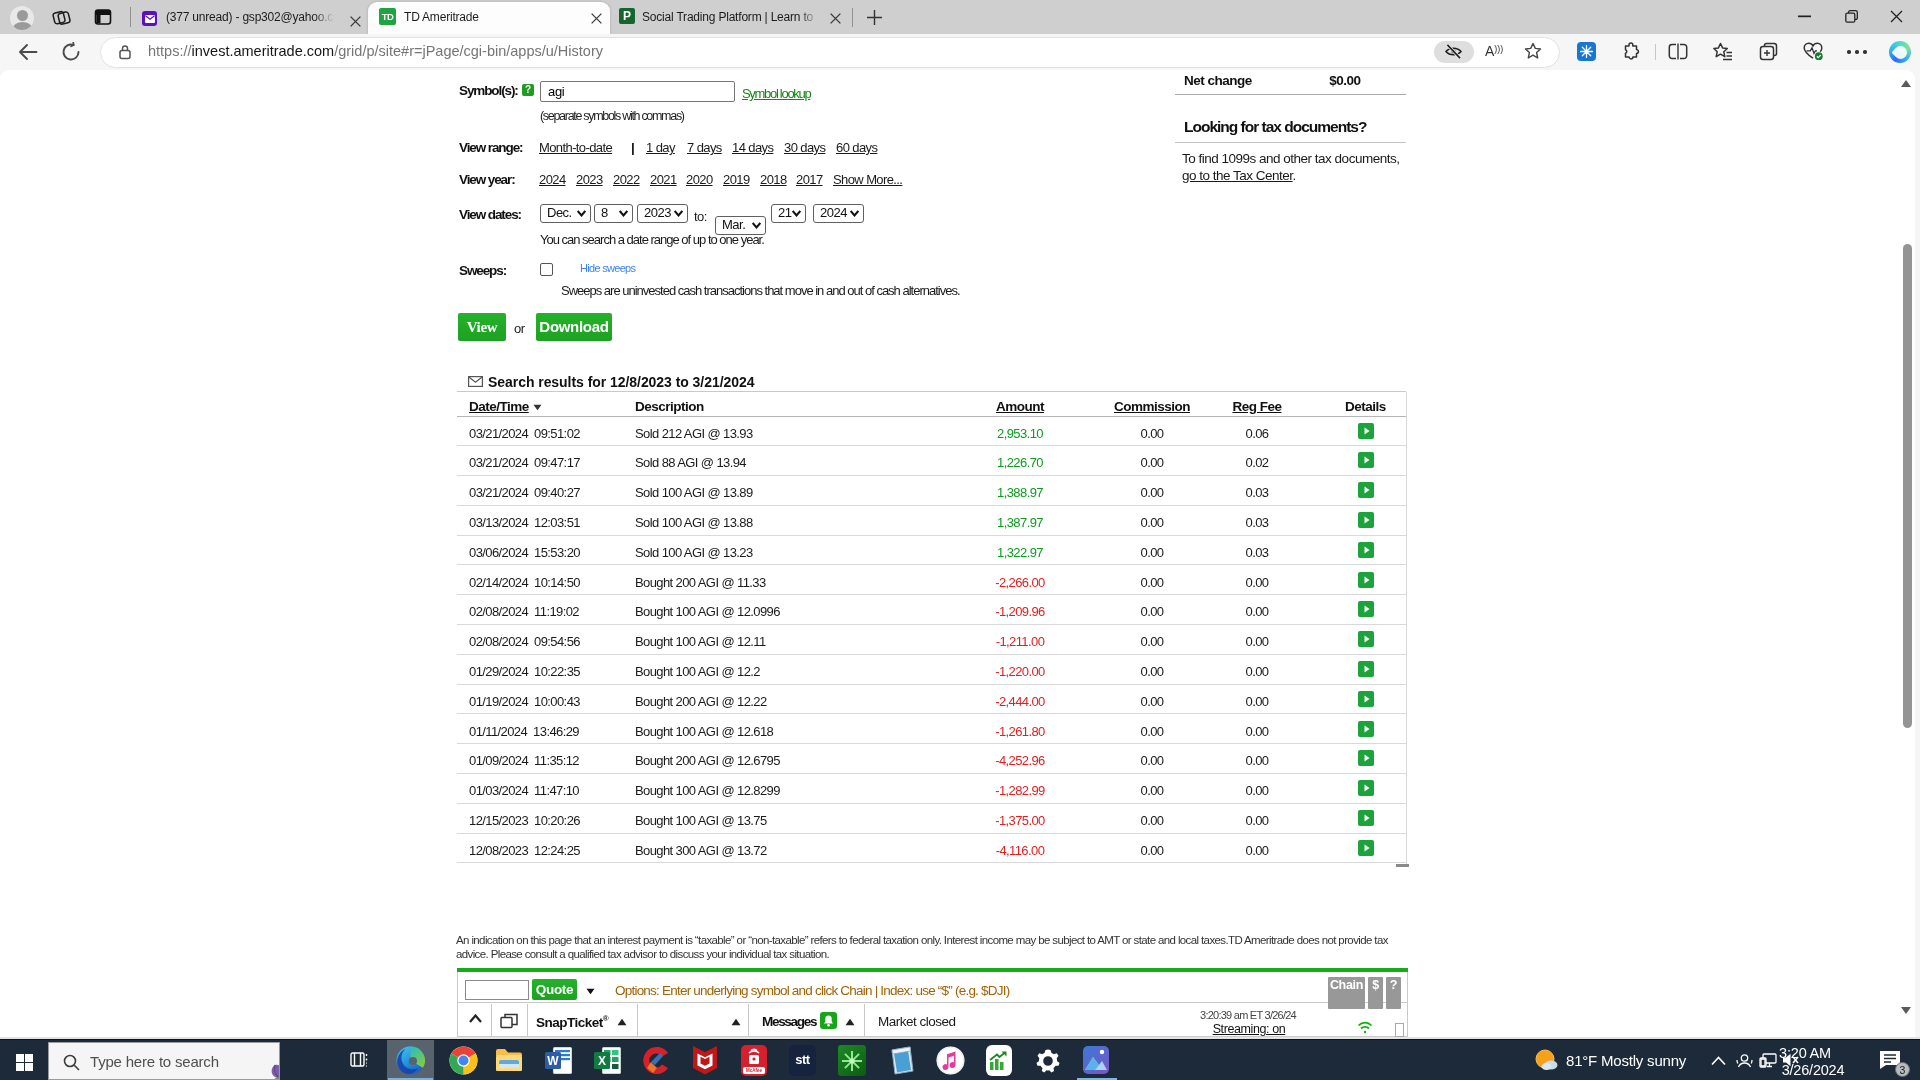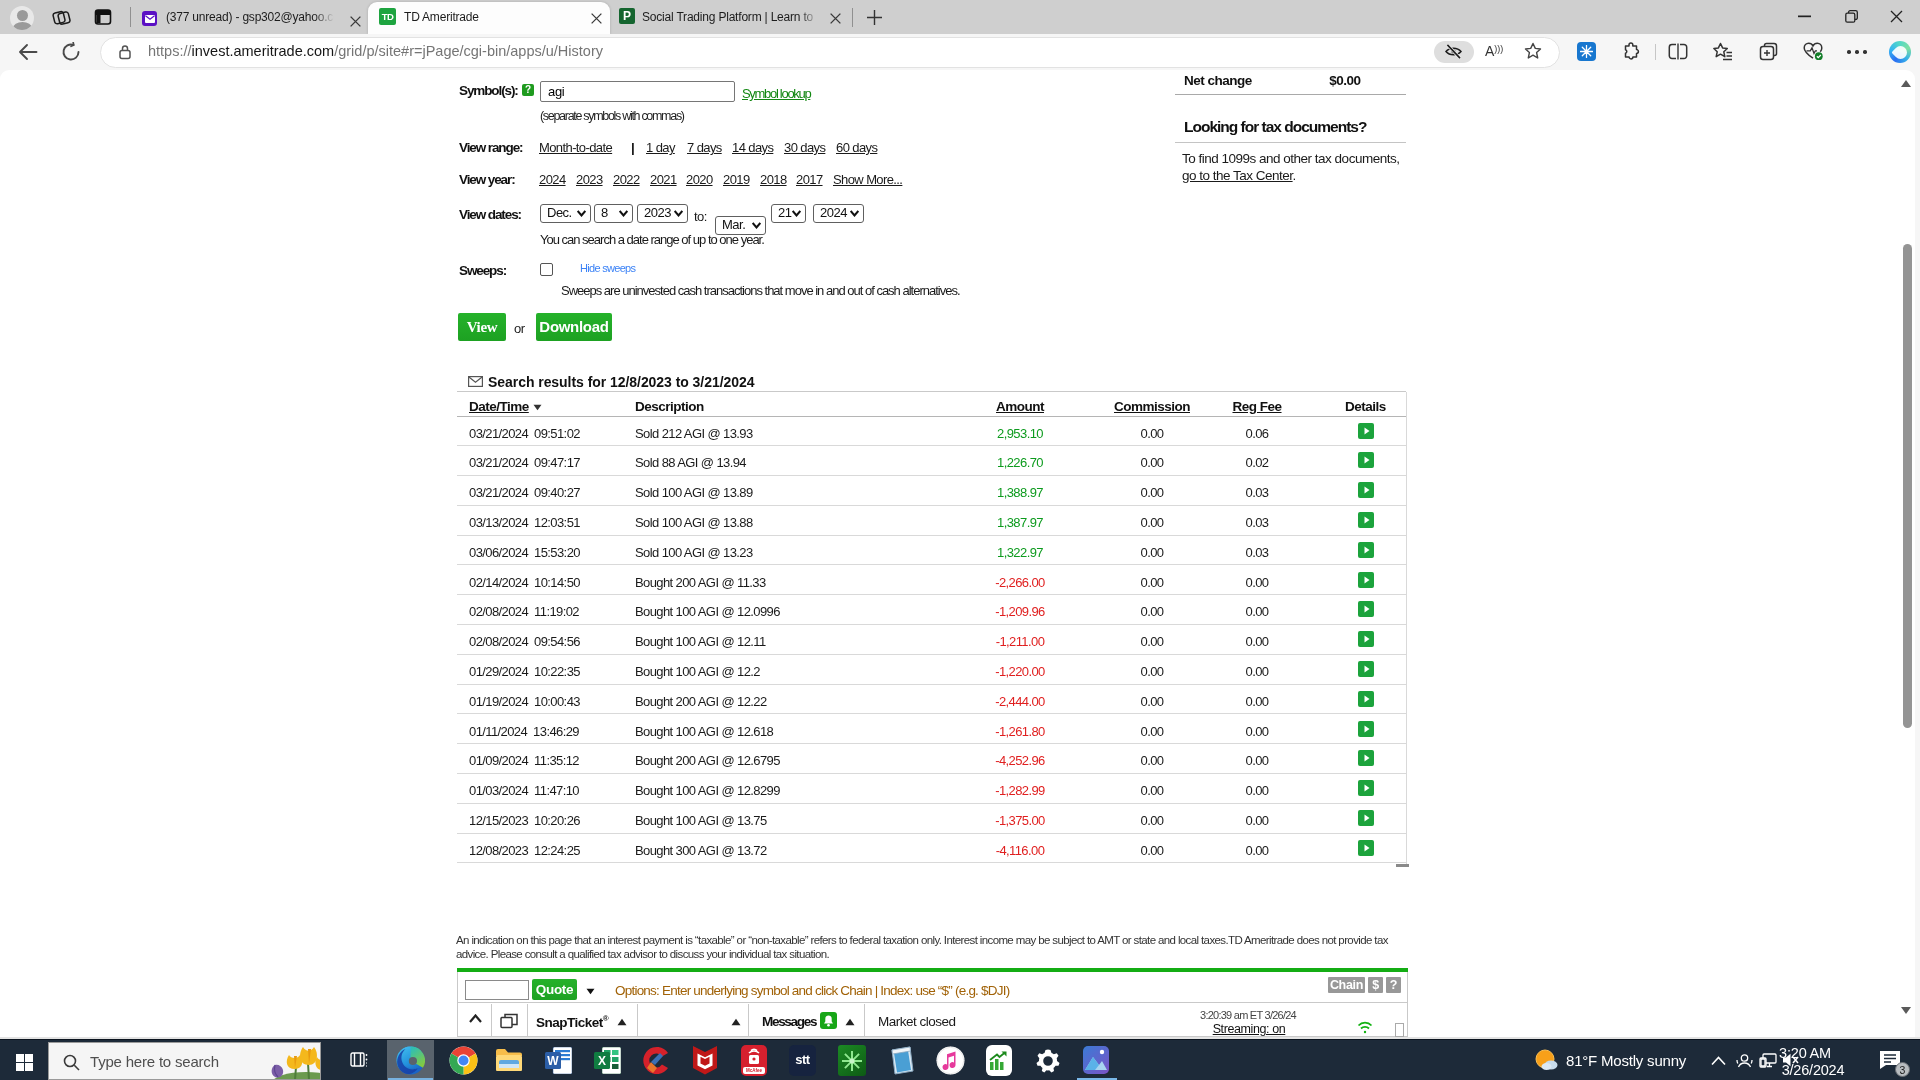--- a/index.html
+++ b/index.html
@@ -20,21 +20,21 @@
 .gbtn { position:absolute; background:linear-gradient(#25b22a,#1da122); color:#fff; font-weight:bold; font-size:15px; letter-spacing:-0.3px; text-align:center; border-radius:2px; }
 .sel { position:absolute; height:19px; border:1.5px solid #606060; border-radius:3px; background:#fff; font-size:13px; letter-spacing:-0.5px; color:#111; padding-left:6px; line-height:16px; }
 .sel svg { position:absolute; right:4px; top:5px; }
 .rowline { position:absolute; height:1px; background:#d9d9d9; left:457px; width:949px; }
 .cell { position:absolute; font-size:13px; letter-spacing:-0.6px; color:#1a1a1a; white-space:nowrap; }
 .grn, .cell.grn { color:#0d9b1e; }
 .red, .cell.red { color:#e01f1f; }
 .ra { text-align:center; }
 .play { position:absolute; width:16px; height:16px; background:#1ca33c; border-radius:2px; }
 .play svg { display:block; margin:4px 0 0 6px; }
-.gray-btn { position:absolute; background:#989898; color:#fff; font-size:12.5px; font-weight:bold; letter-spacing:-0.3px; text-align:center; border-radius:1px; line-height:16px; height:16px; }
+.gray-btn { position:absolute; background:#989898; color:#fff; font-size:12.5px; font-weight:bold; letter-spacing:-0.3px; text-align:center; border-radius:1px; line-height:16px; height:32px; }
 
 #taskbar { left:0; top:1039px; width:1920px; height:41px; background:#1d2a39; border-top:1px solid #0b141f; }
 .tbw { color:#fff; font-size:15px; letter-spacing:-0.2px; }
 </style></head>
 <body>
 <div id="stage">
 
   <div class="abs" id="tabstrip">
 
     <div class="abs" style="left:10px;top:6px;width:24px;height:24px;border-radius:50%;background:#e8e8e8;overflow:hidden;">
@@ -496,21 +496,21 @@
   <div class="abs" style="left:0;top:1037px;width:1920px;height:2px;background:#e3e3e3;"></div>
   <div class="abs" id="taskbar">
 
     <svg class="abs" style="left:16px;top:14px" width="17" height="17" viewBox="0 0 17 17" fill="#fff">
         <rect x="0" y="0" width="8" height="8"></rect>
         <rect x="9" y="0" width="8" height="8"></rect>
         <rect x="0" y="9" width="8" height="8"></rect>
         <rect x="9" y="9" width="8" height="8"></rect>
       </svg>
 
-    <div class="abs" style="left:48px;top:2px;width:273px;height:38px;background:#f5f5f5;border:1px solid #9a9a9a;overflow:hidden;">
+    <div class="abs" style="left:48px;top:2px;width:232px;height:38px;background:#f5f5f5;border:1px solid #9a9a9a;overflow:hidden;">
       <svg class="abs" style="left:14px;top:11px" width="17" height="17" viewBox="0 0 17 17" fill="none" stroke="#3a3a3a" stroke-width="1.6">
           <circle cx="7" cy="7" r="5.5"></circle>
           <path d="M11.3 11.3 L16 16"></path>
         </svg>
       <div class="abs" style="left:41px;top:10px;font-size:15px;color:#4f4f4f;letter-spacing:-0.2px;">Type here to search</div>
 
       <svg class="abs" style="left:212px;top:0px" width="77" height="38" viewBox="0 0 77 38">
         <ellipse cx="45" cy="40" rx="34" ry="11" fill="#6b9a4f"></ellipse>
         <path d="M34 37 L35 24 M48 37 L47 20 M60 37 L60 26" stroke="#4e7d3a" stroke-width="2"></path>
         <g fill="#f4b81c">

